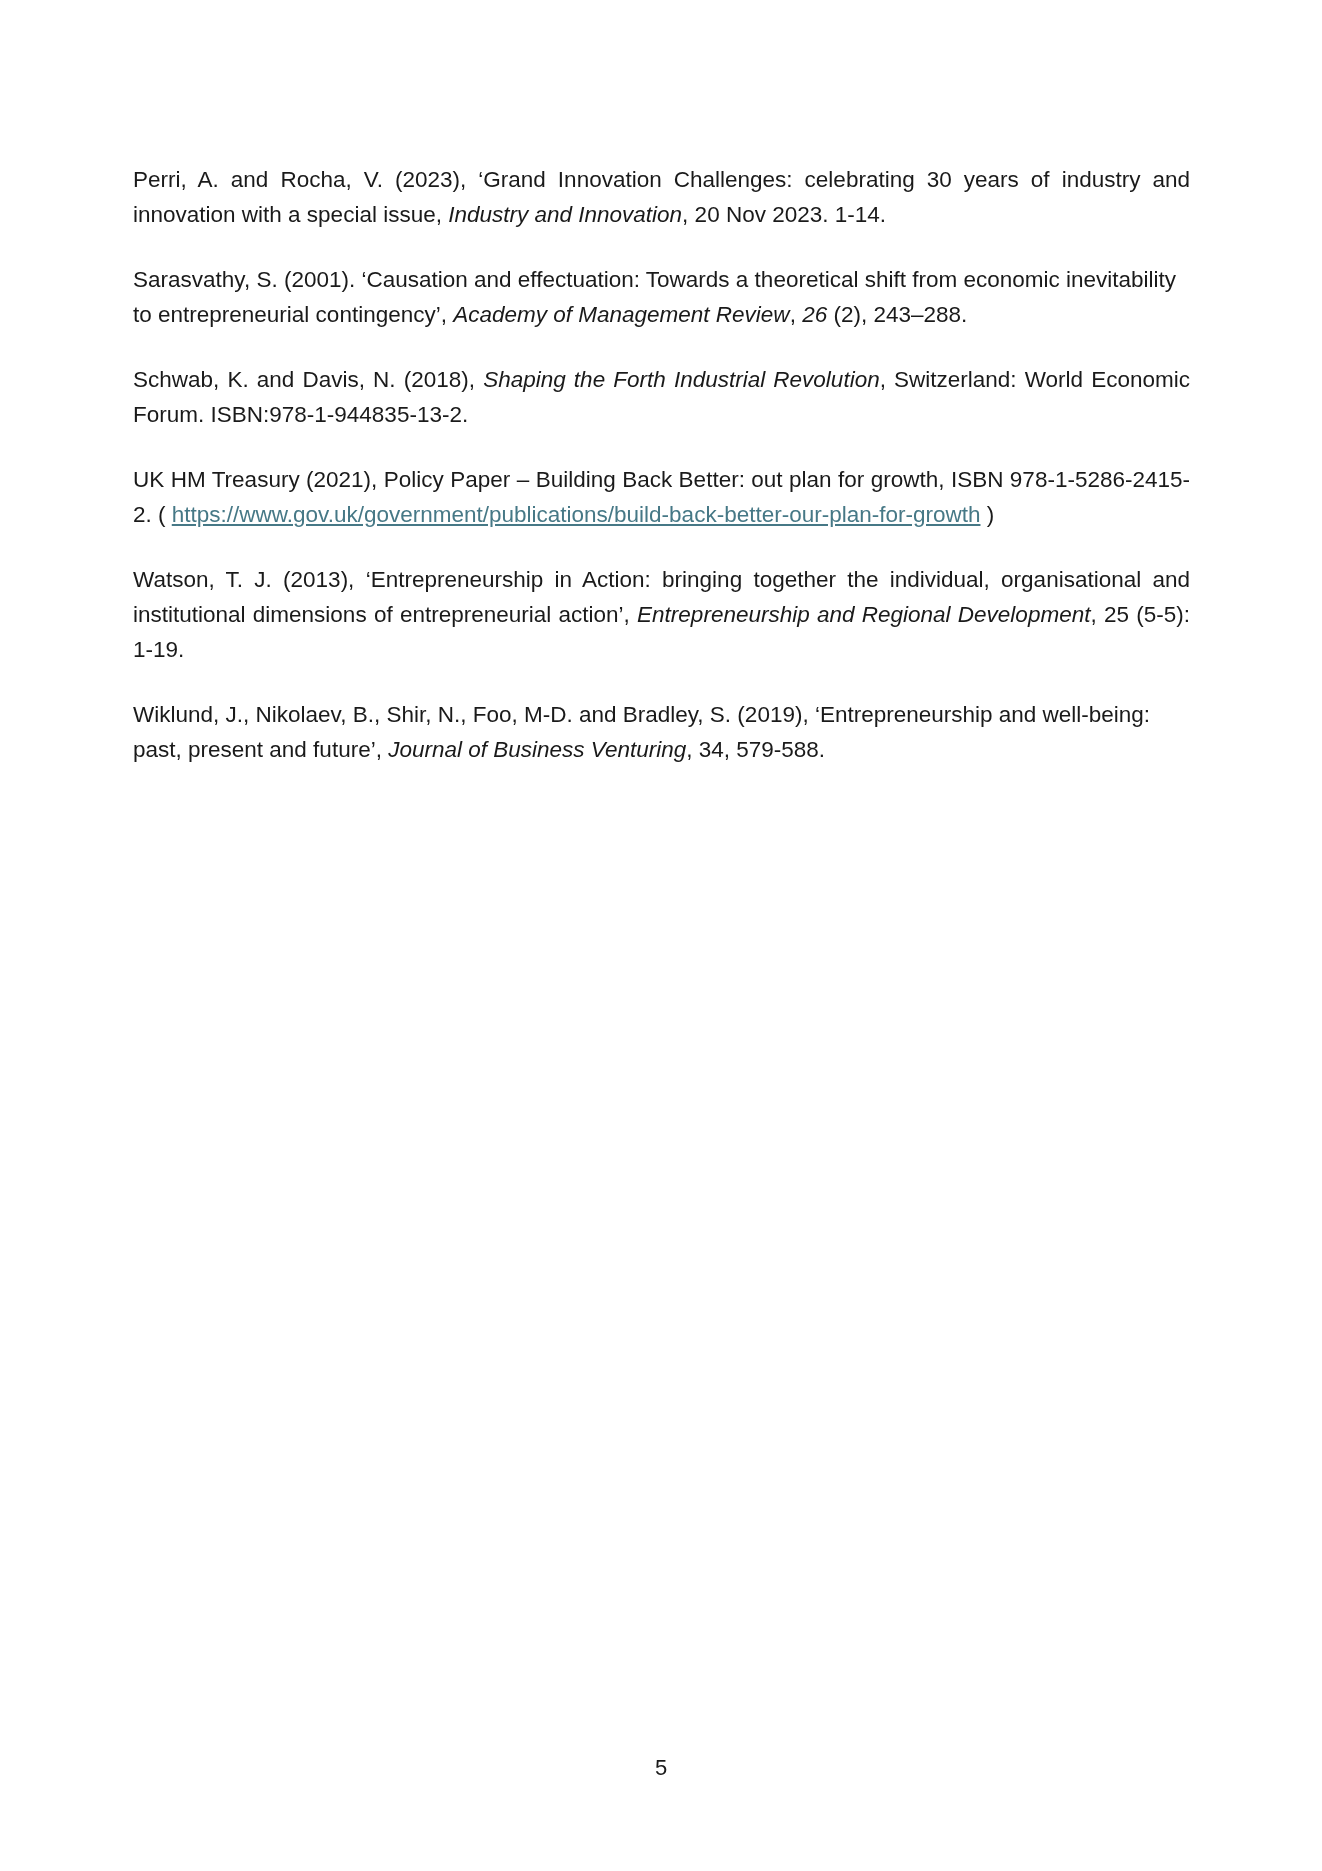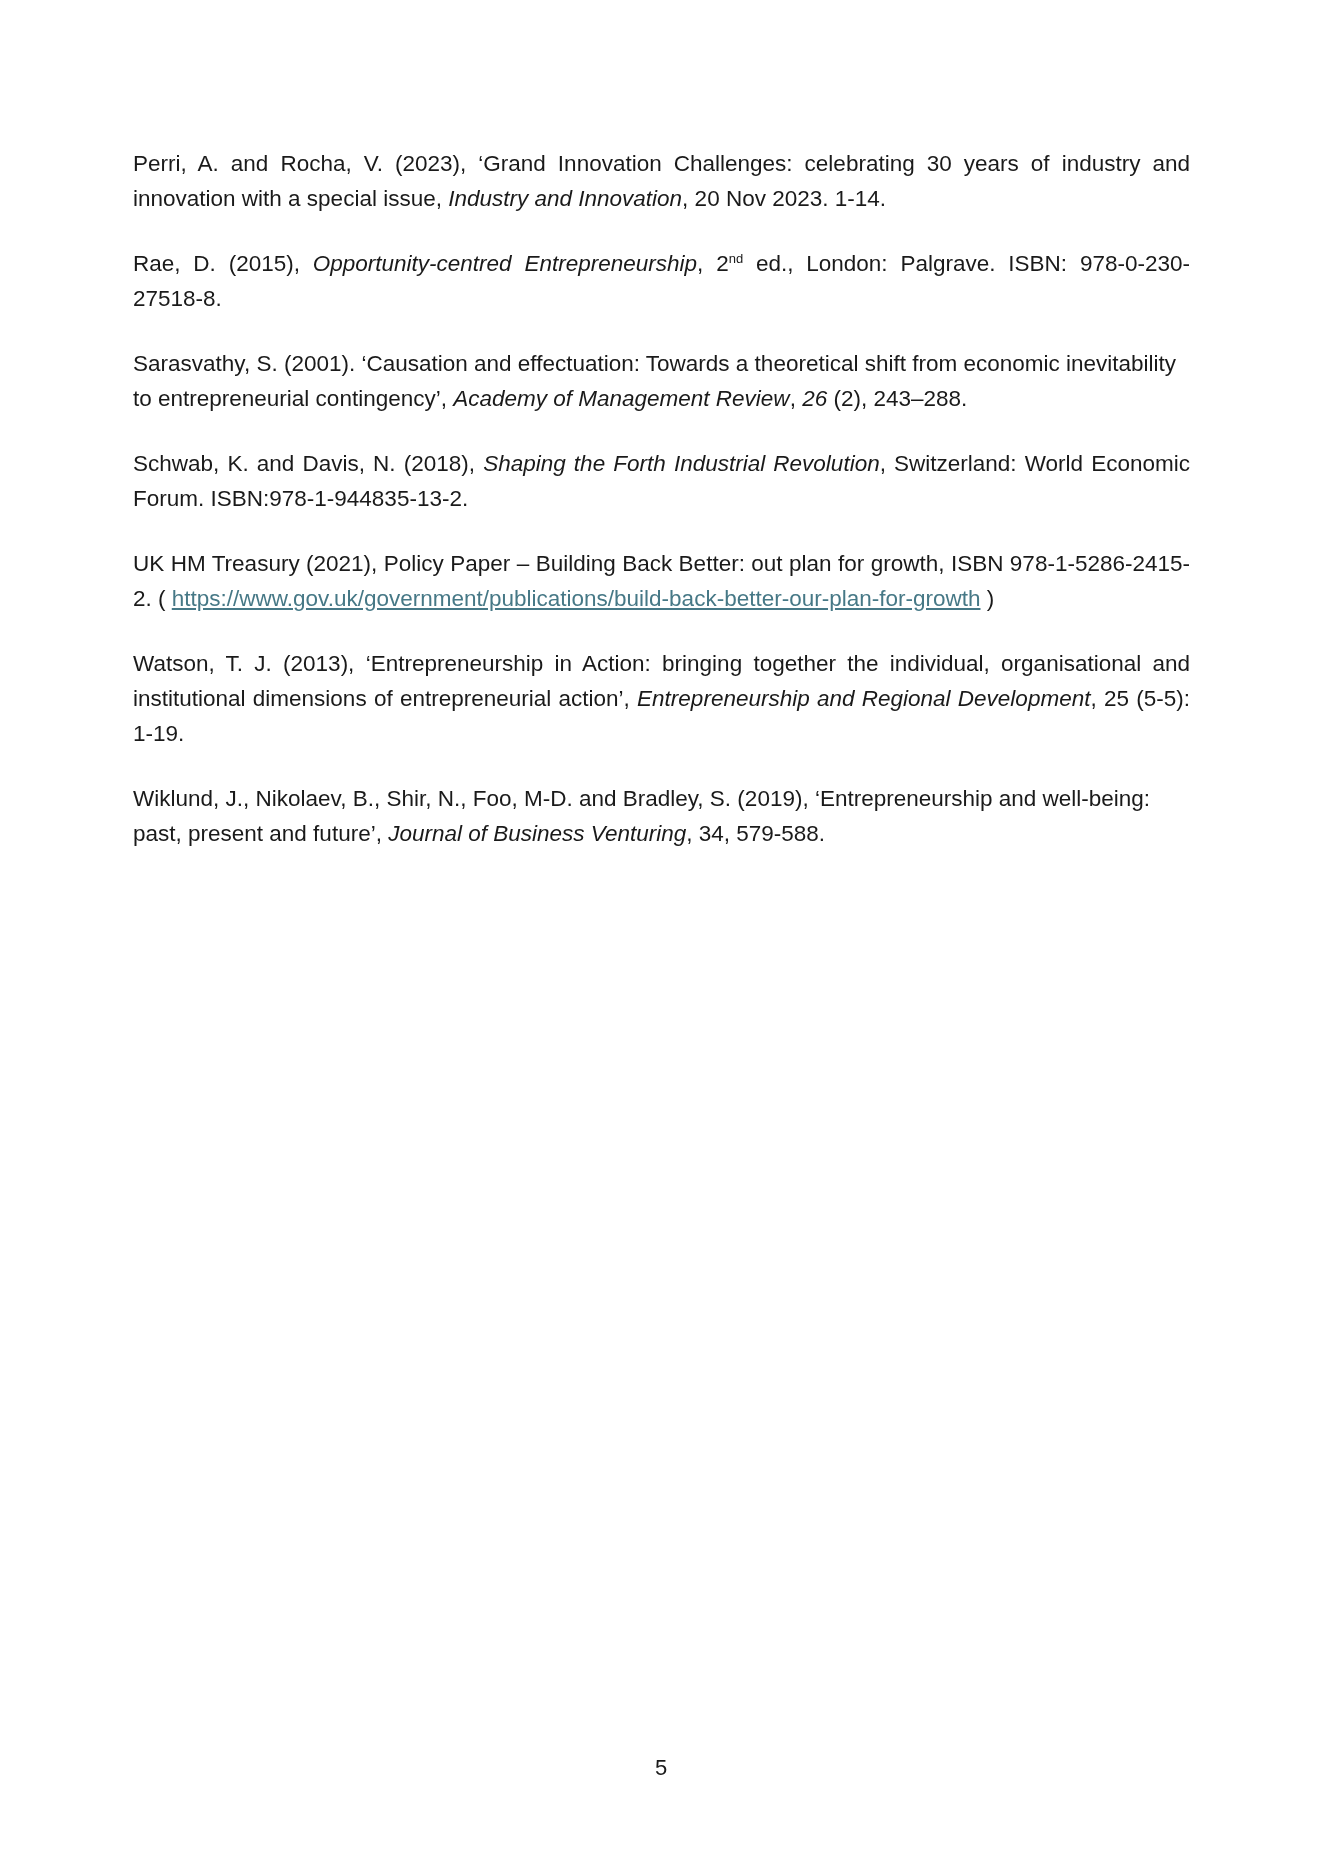--- a/index.html
+++ b/index.html
@@ -14,21 +14,21 @@
     font-family: "Liberation Sans", sans-serif;
     color: var(--text-color, #1a1a1a);
   }
   .content {
     position: absolute;
     left: 133px;
     top: 146px;
     width: 1057px;
   }
   p.ref {
-    margin: 0 0 30px 0;
+    margin: 16px 0 30px 0;
     font-size: 22.5px;
     line-height: 35px;
     color: var(--text-color, #1a1a1a);
     text-align: left;
   }
   p.ref.justify {
     text-align: justify;
   }
   .it {
     font-style: italic;
@@ -56,21 +56,20 @@
     line-height: 30px;
     color: var(--text-color, #1a1a1a);
   }
 </style>
 </head>
 <body style="background: rgb(255, 255, 255);">
 
 <div class="page-root">
   <main class="content">
       <p class="ref justify"><span>Perri, A. and Rocha, V. (2023), ‘Grand Innovation Challenges: celebrating 30 years of industry and innovation with a special issue, </span><span class="it">Industry and Innovation</span><span>, 20 Nov 2023. 1-14.</span></p>
-      <p class="ref justify"><span>Rae, D. (2015), </span><span class="it">Opportunity-centred Entrepreneurship</span><span>, 2</span><span class="sup">nd</span><span> ed., London: Palgrave. ISBN: 978-0-230-27518-8.</span></p>
       <p class="ref"><span>Sarasvathy, S. (2001). ‘Causation and effectuation: Towards a theoretical shift from economic inevitability to entrepreneurial contingency’, </span><span class="it">Academy of Management Review</span><span>, </span><span class="it">26</span><span> (2), 243–288.</span></p>
       <p class="ref justify"><span>Schwab, K. and Davis, N. (2018), </span><span class="it">Shaping the Forth Industrial Revolution</span><span>, Switzerland: World Economic Forum. ISBN:978-1-944835-13-2.</span></p>
       <p class="ref justify"><span>UK HM Treasury (2021), Policy Paper – Building Back Better: out plan for growth, ISBN 978-1-5286-2415-2.  ( </span><a class="link breakable" href="#">https://www.gov.uk/government/publications/build-back-better-our-plan-for-growth</a><span> )</span></p>
       <p class="ref justify"><span>Watson, T. J. (2013), ‘Entrepreneurship in Action: bringing together the individual, organisational and institutional dimensions of entrepreneurial action’, </span><span class="it">Entrepreneurship and Regional Development</span><span>, 25 (5-5): 1-19.</span></p>
       <p class="ref"><span>Wiklund, J., Nikolaev, B., Shir, N., Foo, M-D. and Bradley, S. (2019), ‘Entrepreneurship and well-being: past, present and future’, </span><span class="it">Journal of Business Venturing</span><span>, 34, 579-588.</span></p>
     </main>
   <div class="page-number">5</div>
 </div>
 
 </body></html>

